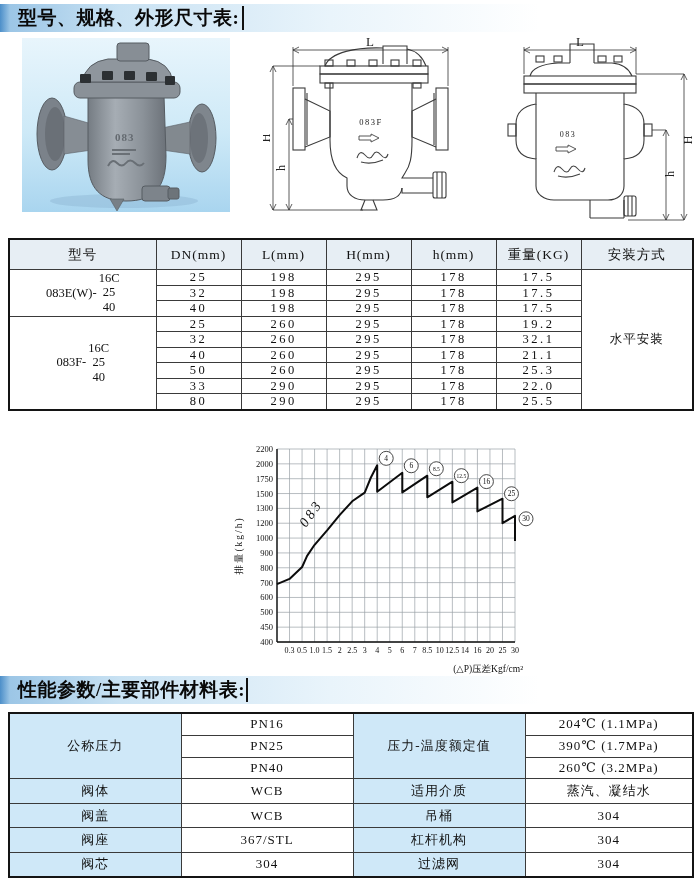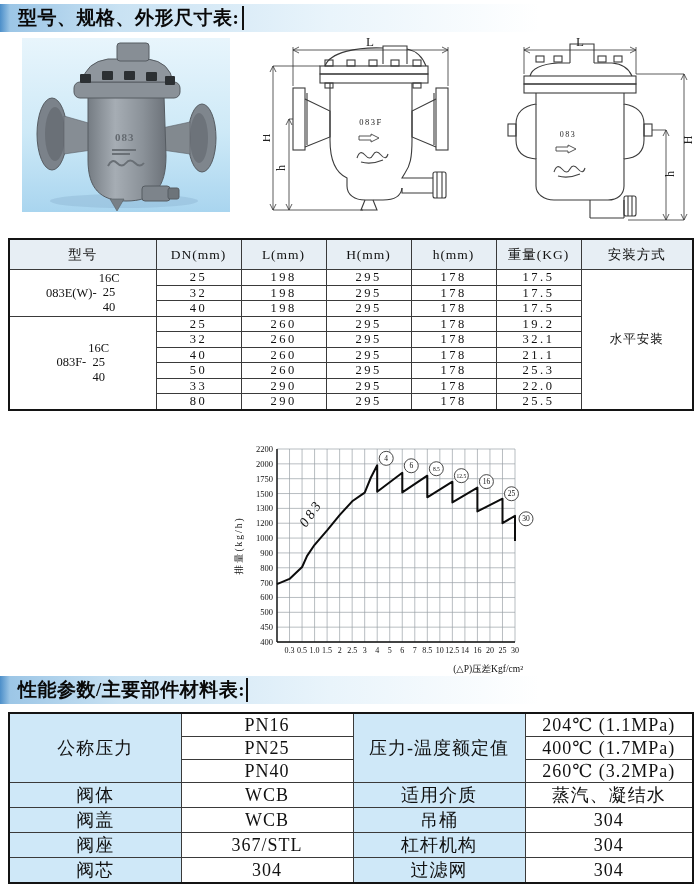--- a/index.html
+++ b/index.html
@@ -18,21 +18,21 @@
   table{border-collapse:collapse;table-layout:fixed;position:absolute;background:#fff;}
   #spec-table{left:8px;top:238px;width:684px;border:2px solid #141414;}
   #perf-table{left:8px;top:712px;width:684px;height:166px;border:2px solid #141414;}
   th,td{border:1px solid #3a3a3a;text-align:center;vertical-align:middle;padding:0;overflow:hidden;}
   #spec-table th{height:29px;font-size:13.5px;font-weight:normal;background:#e7eef4;letter-spacing:1px;}
   #spec-table td{font-size:12.5px;height:14.5px;line-height:1;}
   #spec-table td.num{letter-spacing:2.5px;}
   .model-wrap{display:flex;justify-content:center;align-items:center;gap:2px;font-size:12.5px;}
   .model-classes{display:flex;flex-direction:column;align-items:center;line-height:14.6px;}
   .install-cell{font-size:13.5px;letter-spacing:1px;}
-  #perf-table td{font-size:18px;letter-spacing:1px;}
+  #perf-table td{font-size:13px;letter-spacing:1px;}
   td.blue{background:#cfe8f8;}
   svg text{stroke:none;}
 </style>
 </head>
 <body>
 
 <div class="page">
 
   <div class="title-bar" style="top:4px;">
     <span class="title-text">型号、规格、外形尺寸表:</span>
@@ -419,21 +419,21 @@
     </colgroup>
     <tbody>
         <tr>
           <td class="blue" rowspan="3">公称压力</td>
           <td>PN16</td>
           <td class="blue" rowspan="3">压力-温度额定值</td>
           <td>204℃ (1.1MPa)</td>
         </tr>
         <tr>
           <td>PN25</td>
-          <td>400℃ (1.7MPa)</td>
+          <td>390℃ (1.7MPa)</td>
         </tr>
         <tr>
           <td>PN40</td>
           <td>260℃ (3.2MPa)</td>
         </tr>
         <tr>
           <td class="blue" rowspan="1">阀体</td>
           <td>WCB</td>
           <td class="blue" rowspan="1">适用介质</td>
           <td>蒸汽、凝结水</td>

